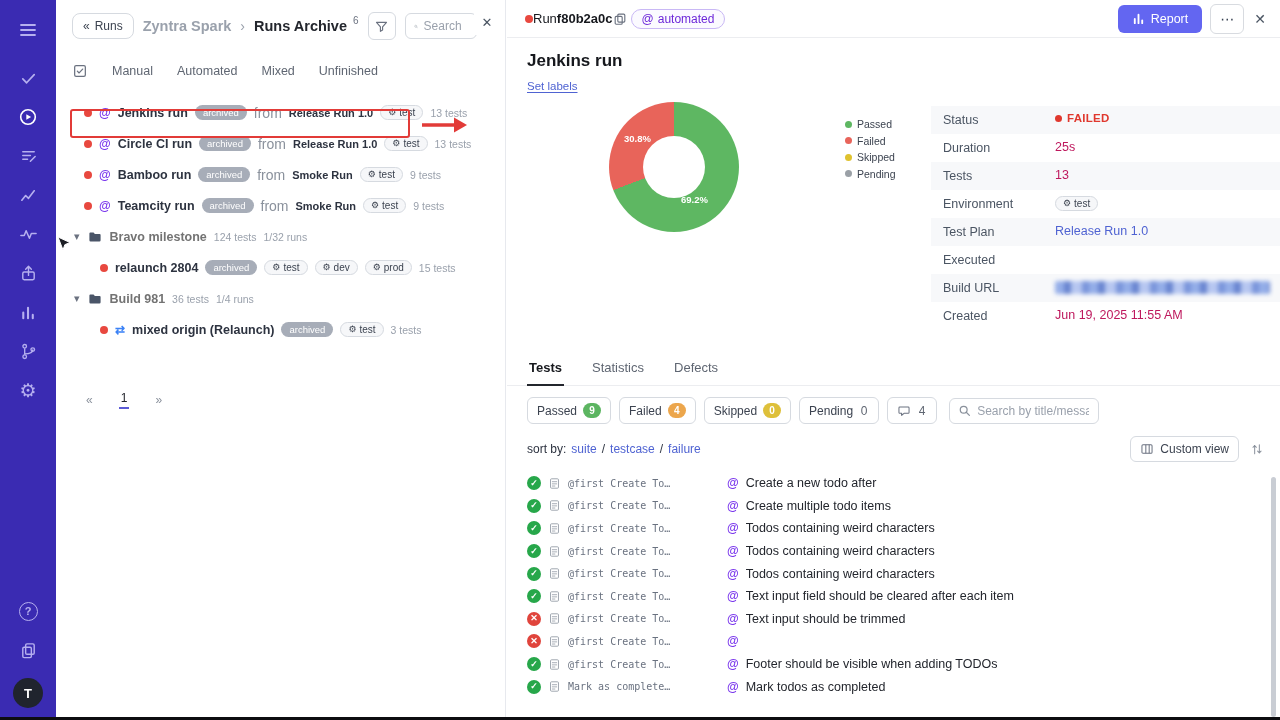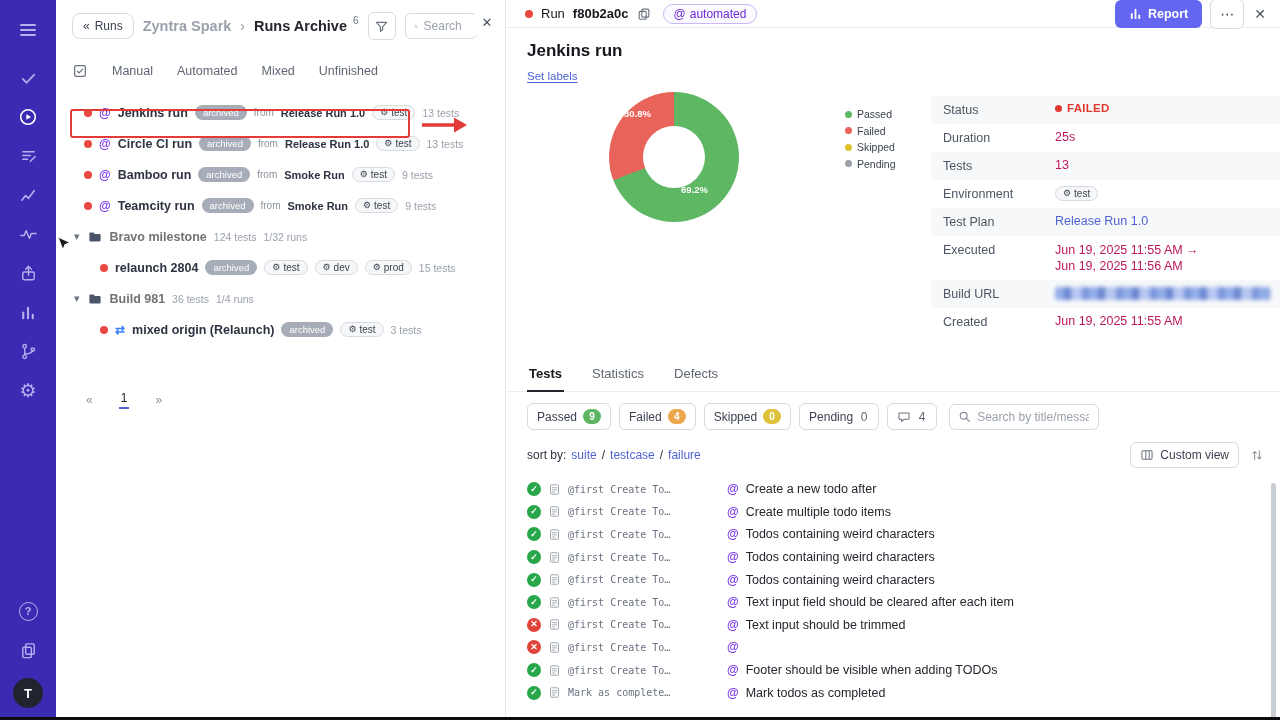--- a/index.html
+++ b/index.html
@@ -36,53 +36,53 @@
   .rp-tabs .lead-ico { color:#6b7280; display:flex; }
   .run-list { margin-top:18px; }
   .run-row, .folder-row { display:flex; align-items:center; gap:7px; height:31px; padding-left:28px; cursor:pointer; }
   .folder-row { padding-left:18px; }
   .nested { padding-left:44px; }
   .dot { width:8px; height:8px; border-radius:50%; flex:none; }
   .dot.failed { background:#e8483f; }
   .at { color:#7c3aed; font-weight:700; font-size:12px; line-height:1; }
   .run-name { font-size:12.5px; font-weight:700; color:#2d3340; white-space:nowrap; }
   .badge-archived { background:#a7adb8; color:#fff; font-size:9.5px; border-radius:8px; padding:2px 8px; white-space:nowrap; }
-  .from-lbl { font-size:10px; color:#8a919c; }
+  .from-lbl { font-size:14px; color:#8a919c; }
   .from-run { font-size:11px; font-weight:700; color:#2d3340; white-space:nowrap; }
   .env-pill { display:inline-flex; gap:3px; align-items:center; border:1px solid #d6dae0; background:#f6f7f9; border-radius:9px; padding:1px 7px; font-size:10px; color:#3c4350; white-space:nowrap; }
   .gear-g { font-size:9px; line-height:1; }
   .tests-count { font-size:10.5px; color:#9aa1ac; white-space:nowrap; }
   .chev { color:#6b7280; font-size:11px; cursor:pointer; }
   .folder-name { font-size:12.5px; font-weight:700; color:#737373; }
   .folder-stats { font-size:10.5px; color:#9aa1ac; }
   .mixed-ico { color:#3b82f6; font-weight:700; font-size:12px; }
   .pagination { display:flex; align-items:center; gap:26px; padding:46px 0 0 30px; font-size:12px; color:#8a919c; }
   .pg { cursor:pointer; }
   .pg.current { color:#23262d; border-bottom:2px solid #5b5bd6; padding:0 2px 2px; }
 
   
   .detail { position:absolute; left:507px; top:0; right:0; bottom:0; background:#fff; }
-  .d-header { height:28px; display:flex; align-items:center; gap:8px; padding:0 14px 0 18px; border-bottom:1px solid #ecedf0; }
+  .d-header { height:38px; display:flex; align-items:center; padding:0 14px 0 18px; border-bottom:1px solid #ecedf0; }
   .run-label, .run-id { font-size:13px; color:#16181d; }
   .run-id { font-weight:700; }
   .icon-plain { color:#6b7280; display:flex; cursor:pointer; }
   .auto-pill { display:inline-flex; align-items:center; gap:4px; border:1px solid #c9b8f5; color:#6d28d9; border-radius:14px; padding:2px 10px; font-size:12px; background:#fbfaff; margin-left:4px; cursor:pointer; }
   .d-header-right { margin-left:auto; display:flex; align-items:center; gap:8px; }
-  .report-btn { display:inline-flex; align-items:center; gap:6px; background:#6366f1; color:#fff; border:none; border-radius:6px; padding:7px 14px; font-size:12.5px; cursor:pointer; font-family:inherit;font-weight:bold; }
+  .report-btn { display:inline-flex; align-items:center; gap:6px; background:#6366f1; color:#fff; border:none; border-radius:6px; padding:7px 14px; font-size:12.5px; cursor:pointer; font-family:inherit; }
   .more-btn { border:1px solid #d8dbe0; background:#fff; border-radius:6px; width:34px; height:30px; font-size:14px; color:#374151; cursor:pointer; }
   .x-btn { border:none; background:none; color:#4b5563; font-size:14px; cursor:pointer; margin-left:2px; }
   .d-title { font-size:17px; font-weight:700; color:#16181d; margin:13px 0 0 20px; }
   .set-labels { display:inline-block; margin:9px 0 0 20px; font-size:11.5px; color:#4f63d2; text-decoration:underline; text-underline-offset:2px; cursor:pointer; }
 
   .overview { display:flex; padding:8px 18px 0 20px; }
   .donut-wrap { margin-left:82px; flex:none; }
   .donut { position:relative; width:130px; height:130px; border-radius:50%; background:#e5e7eb; }
   .hole { position:absolute; inset:34px; border-radius:50%; background:#fff; }
   .slice-label { position:absolute; font-size:9.5px; font-weight:700; color:#fff; z-index:2; }
-  .sl-red { left:15px; top:16px; }
+  .sl-red { left:15px; top:31px; }
   .sl-green { left:72px; top:92px; }
   .legend { margin:14px 0 0 106px; flex:none; width:62px; }
   .lg-item { display:flex; align-items:center; gap:5px; height:16.5px; font-size:10.5px; color:#3c4350; }
   .legend-dot { width:7px; height:7px; border-radius:50%; flex:none; background:#ccc; }
   .info-table { flex:1; margin-left:24px; margin-top:4px; max-width:372px; }
   .info-row { display:flex; align-items:flex-start; padding:6px 12px; min-height:28px; }
   .info-row.alt { background:#f7f8fa; }
   .info-label { width:112px; flex:none; font-size:12.5px; color:#4b5563; padding-top:1px; }
   .info-value { font-size:12.5px; color:#be185d; }
   .status-failed { color:#e0382e; font-weight:700; font-size:11.5px; display:inline-flex; align-items:center; gap:5px; letter-spacing:.3px; }
@@ -440,24 +440,20 @@
               <span class="gear-g">⚙</span>
               <span>test</span>
             </span>
         </div>
         <div class="info-row alt">
           <span class="info-label">Test Plan</span>
           <a class="info-value link">Release Run 1.0</a>
         </div>
         <div class="info-row">
           <span class="info-label">Executed</span>
-          <span class="info-value two-line">
-            <div>Jun 19, 2025 11:55 AM →</div>
-            <div>Jun 19, 2025 11:56 AM</div>
-          </span>
         </div>
         <div class="info-row alt">
           <span class="info-label">Build URL</span>
           <span class="redacted"></span>
         </div>
         <div class="info-row">
           <span class="info-label">Created</span>
           <span class="info-value">Jun 19, 2025 11:55 AM</span>
         </div>
       </div>

